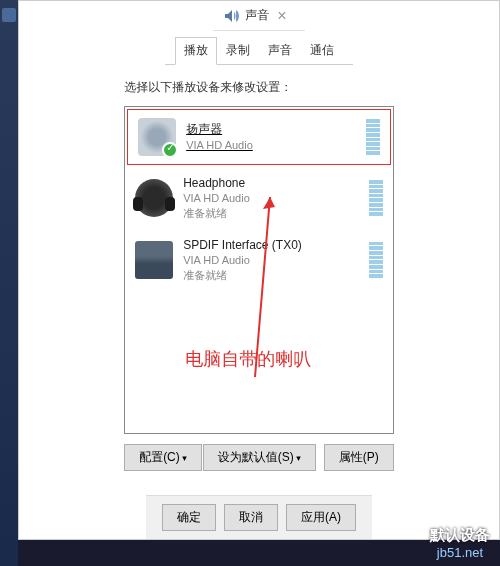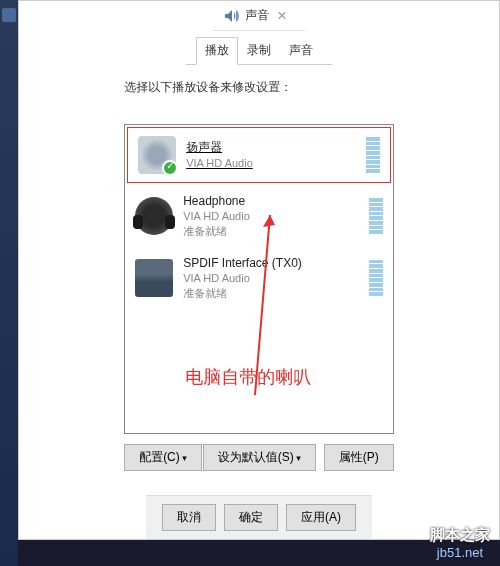--- a/index.html
+++ b/index.html
@@ -8,21 +8,21 @@
 .edge-icon { width: 14px; height: 14px; margin: 8px 2px; background: #4a6a9a; border-radius: 2px; }
 .dialog { position: absolute; left: 18px; top: 0; right: 0; height: 540px; background: #fff; border: 1px solid #ccc; display: flex; flex-direction: column; align-items: center; }
 .titlebar { height: 30px; display: flex; align-items: center; padding: 0 10px; border-bottom: 1px solid #e0e0e0; }
 .tb-icon { width: 16px; height: 16px; margin-right: 6px; }
 .tb-title { font-size: 12px; color: #333; flex: 1; }
 .tb-close { font-size: 16px; color: #999; cursor: pointer; padding: 0 8px; }
 .tabs { display: flex; padding: 6px 10px 0; border-bottom: 1px solid #ccc; }
 .tab { padding: 4px 8px; font-size: 12px; color: #333; border: 1px solid transparent; cursor: pointer; }
 .tab.active { border: 1px solid #ccc; border-bottom: 1px solid #fff; margin-bottom: -1px; background: #fff; }
 .content { flex: 1; padding: 14px 16px; display: flex; flex-direction: column; position: relative; }
-.prompt { font-size: 12px; color: #333; margin-bottom: 28px; }
+.prompt { font-size: 12px; color: #333; margin-bottom: 10px; }
 .list { flex: 1; border: 1px solid #828790; background: #fff; overflow: hidden; position: relative; }
 .item { display: flex; align-items: center; padding: 8px 10px; gap: 10px; }
 .item.highlight { border: 1px solid #e03030; margin: 2px; text-decoration: underline; }
 .dev-icon { width: 38px; height: 38px; position: relative; flex-shrink: 0; }
 .speaker-icon { background: radial-gradient(circle at 50% 50%, #98a8b8 30%, #c8d0d8 60%); border-radius: 4px; }
 .headset-icon { border-radius: 50%; background: radial-gradient(circle, #2a2a2a 40%, #4a4a4a 70%); }
 .headset-icon::before, .headset-icon::after { content: ''; position: absolute; width: 10px; height: 14px; background: #1a1a1a; border-radius: 4px; top: 18px; }
 .headset-icon::before { left: -2px; }
 .headset-icon::after { right: -2px; }
 .spdif-icon { background: linear-gradient(to bottom, #5a6a7a 40%, #3a4a5a 60%); border-radius: 3px; }
@@ -59,20 +59,21 @@
         <path fill="#7a9aca" d="M11 4c2 1 2 7 0 8zM13 2c4 2 4 10 0 12z"></path>
       </svg>
     <span class="tb-title">声音</span>
     <span class="tb-close">×</span>
   </div>
 
   <div class="tabs">
     <div class="tab active">播放</div>
     <div class="tab">录制</div>
     <div class="tab">声音</div>
+    <div class="tab">通信</div>
   </div>
 
   <div class="content">
     <div class="prompt">选择以下播放设备来修改设置：</div>
 
     <div class="list">
       <div class="item highlight">
         <div class="dev-icon speaker-icon">
           <div class="check-badge"></div>
         </div>
@@ -142,22 +143,22 @@
         <button class="btn drop">配置(C)</button>
       </div>
       <div class="right">
         <button class="btn drop">设为默认值(S)</button>
         <button class="btn">属性(P)</button>
       </div>
     </div>
   </div>
 
   <div class="footer">
+    <button class="btn">确定</button>
     <button class="btn">取消</button>
-    <button class="btn">确定</button>
     <button class="btn">应用(A)</button>
   </div>
 </div>
 
 <div class="watermark">
-  <div class="wm-cn">脚本之家</div>
+  <div class="wm-cn">默认设备</div>
   <div class="wm-url">jb51.net</div>
 </div>
 
 </body></html>

